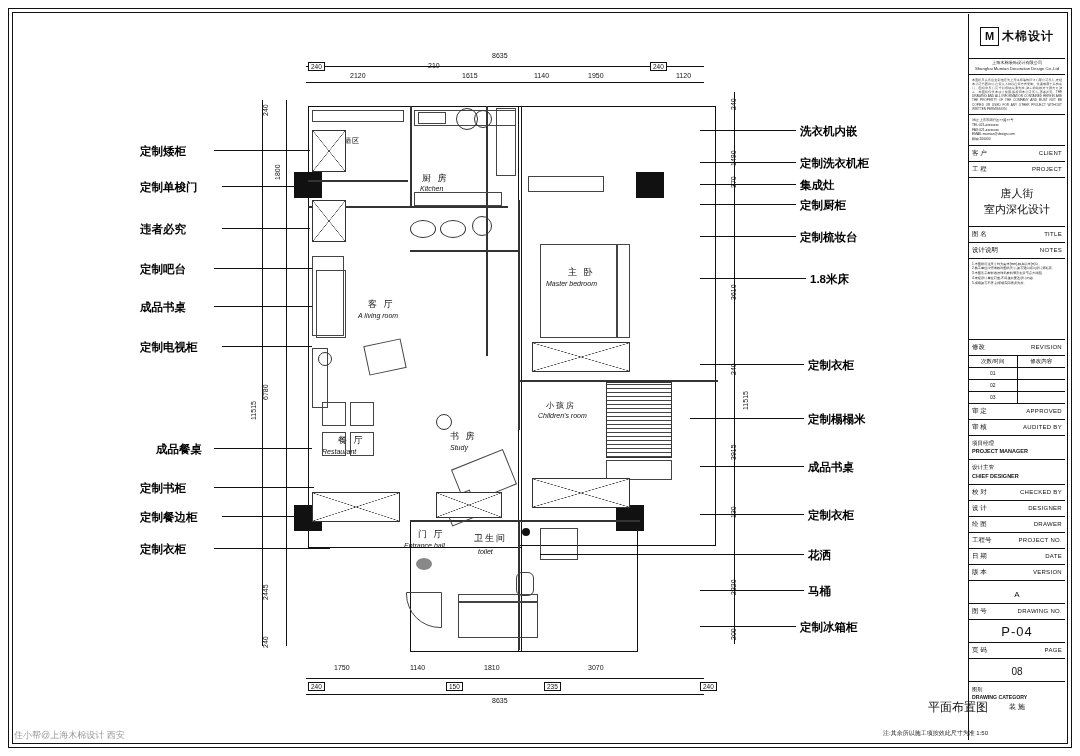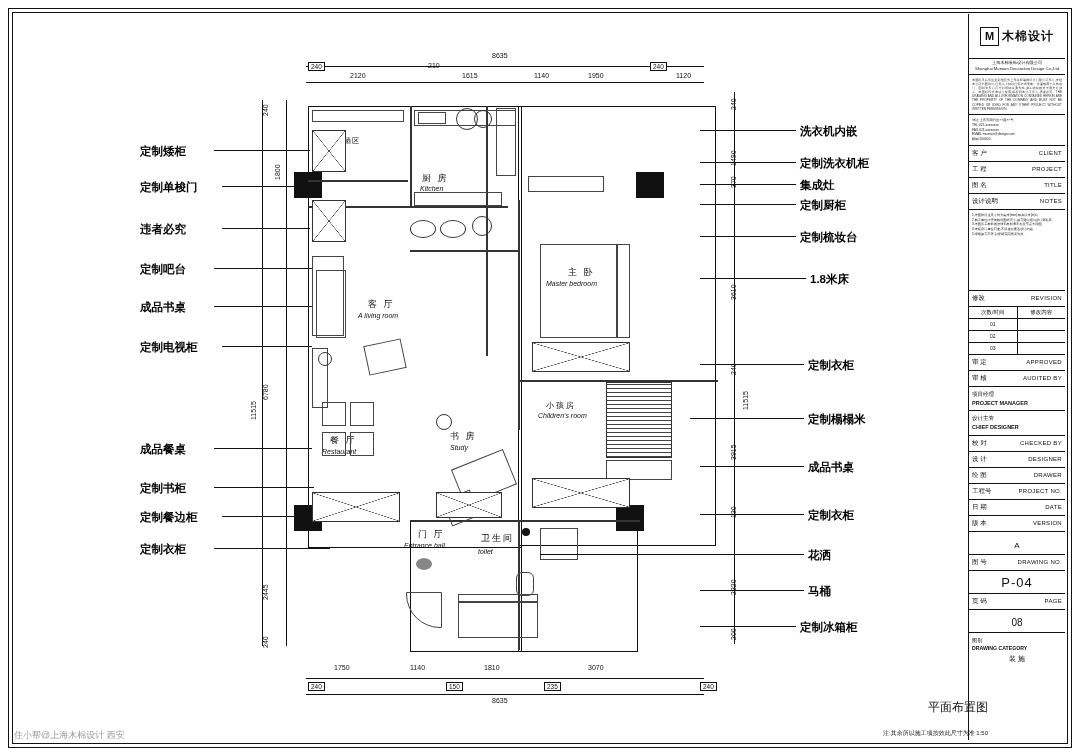--- a/index.html
+++ b/index.html
@@ -129,41 +129,41 @@
     <div class="thin" style="left:366px;top:164px;width:12px;height:92px;"></div>
     <div class="thin" style="left:278px;top:96px;width:74px;height:14px;"></div>
     <div class="furn x" style="left:282px;top:262px;width:96px;height:28px;"></div>
 
     <div class="lbl cn" style="left:296px;top:320px;font-size:8px;">小孩房</div>
     <div class="lbl en" style="left:288px;top:332px;">Children's room</div>
     <div class="hatch" style="left:356px;top:302px;width:64px;height:74px;"></div>
     <div class="thin" style="left:356px;top:380px;width:64px;height:18px;"></div>
     <div class="furn x" style="left:282px;top:398px;width:96px;height:28px;"></div>
 
-    <div class="lbl cn" style="left:80px;top:354px;">餐 厅</div>
+    <div class="lbl cn" style="left:88px;top:354px;">餐 厅</div>
     <div class="lbl en" style="left:72px;top:368px;">Restaurant</div>
     <div class="thin" style="left:72px;top:322px;width:22px;height:22px;"></div>
     <div class="thin" style="left:100px;top:322px;width:22px;height:22px;"></div>
     <div class="thin" style="left:72px;top:352px;width:22px;height:22px;"></div>
     <div class="thin" style="left:100px;top:352px;width:22px;height:22px;"></div>
     <div class="furn x" style="left:62px;top:412px;width:86px;height:28px;"></div>
 
     <div class="lbl cn" style="left:200px;top:350px;">书 房</div>
     <div class="lbl en" style="left:200px;top:364px;">Study</div>
     <div class="thin" style="left:206px;top:378px;width:54px;height:36px;transform:rotate(-22deg);"></div>
     <div class="thin" style="left:196px;top:414px;width:28px;height:26px;transform:rotate(-22deg);"></div>
     <div class="circ" style="left:186px;top:334px;width:14px;height:14px;"></div>
 
     <div class="lbl cn" style="left:168px;top:448px;">门 厅</div>
     <div class="lbl en" style="left:154px;top:462px;">Entrance hall</div>
     <div class="furn x" style="left:186px;top:412px;width:64px;height:24px;"></div>
     <div class="circ fill-gray" style="left:166px;top:478px;width:16px;height:12px;background:#888;border:none;"></div>
     <div class="thin" style="left:156px;top:512px;width:34px;height:34px;border-radius:0 0 0 34px;"></div>
 
-    <div class="lbl cn" style="left:231px;top:452px;">卫生间</div>
+    <div class="lbl cn" style="left:224px;top:452px;">卫生间</div>
     <div class="lbl en" style="left:228px;top:468px;">toilet</div>
     <div class="circ" style="left:272px;top:448px;width:8px;height:8px;background:#111;border:none;"></div>
     <div class="thin" style="left:266px;top:492px;width:16px;height:22px;border-radius:6px;"></div>
     <div class="thin" style="left:208px;top:522px;width:78px;height:34px;"></div>
     <div class="thin" style="left:208px;top:514px;width:78px;height:6px;"></div>
     <div class="thin" style="left:290px;top:448px;width:36px;height:30px;"></div>
   </div>
 
   <div>
     <div class="call" style="left:140px;top:144px;">定制矮柜</div>
@@ -177,21 +177,21 @@
 
     <div class="call" style="left:140px;top:262px;">定制吧台</div>
     <div class="leader" style="left:214px;top:268px;width:98px;"></div>
 
     <div class="call" style="left:140px;top:300px;">成品书桌</div>
     <div class="leader" style="left:214px;top:306px;width:98px;"></div>
 
     <div class="call" style="left:140px;top:340px;">定制电视柜</div>
     <div class="leader" style="left:222px;top:346px;width:90px;"></div>
 
-    <div class="call" style="left:140px;top:442px;">成品餐桌</div>
+    <div class="call" style="left:156px;top:442px;">成品餐桌</div>
     <div class="leader" style="left:214px;top:448px;width:98px;"></div>
 
     <div class="call" style="left:140px;top:481px;">定制书柜</div>
     <div class="leader" style="left:214px;top:487px;width:100px;"></div>
 
     <div class="call" style="left:140px;top:510px;">定制餐边柜</div>
     <div class="leader" style="left:222px;top:516px;width:88px;"></div>
 
     <div class="call" style="left:140px;top:542px;">定制衣柜</div>
     <div class="leader" style="left:214px;top:548px;width:116px;"></div>
@@ -304,20 +304,22 @@
 
     <div class="tb-row">
       <span class="l">客 户</span>
       <span class="r">CLIENT</span>
     </div>
     <div class="tb-row">
       <span class="l">工 程</span>
       <span class="r">PROJECT</span>
     </div>
 
+    <div class="tb-big" style="white-space:pre-line;">唐人街
+室内深化设计</div>
 
     <div class="tb-row">
       <span class="l">图 名</span>
       <span class="r">TITLE</span>
     </div>
     <div class="tb-row">
       <span class="l">设计说明</span>
       <span class="r">NOTES</span>
     </div>
     <div class="tb-notes" style="white-space:pre-line;">1.本图纸所注尺寸均为毫米(mm),标高以米(m)计。

